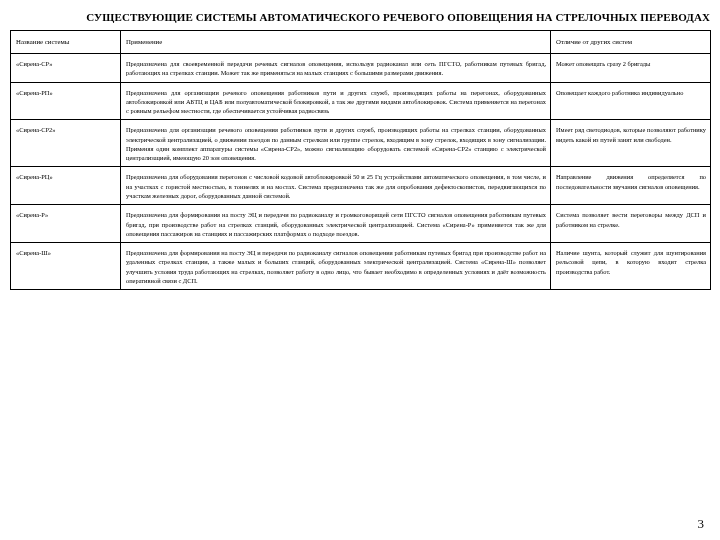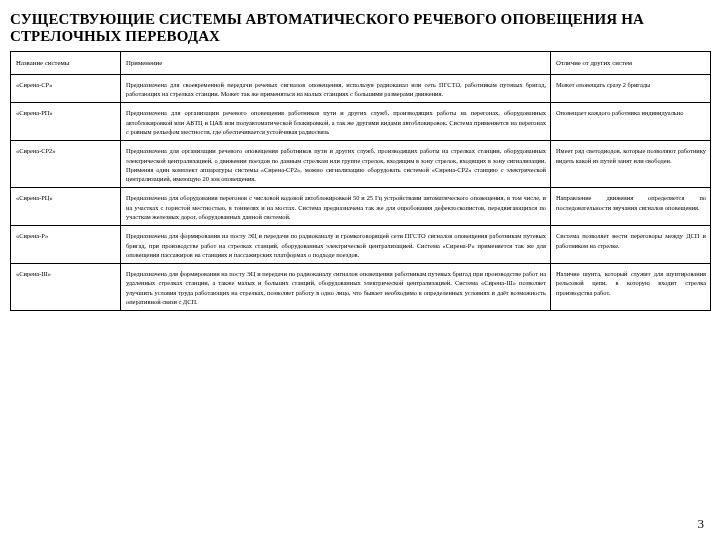--- a/index.html
+++ b/index.html
@@ -15,23 +15,23 @@
     overflow: hidden;
   }
   .slide {
     position: relative;
     width: 720px;
     height: 540px;
     box-sizing: border-box;
     padding: 8px 10px 0 10px;
   }
   .title {
-    text-align: left;
+    text-align: right;
     font-family: "Liberation Serif", serif;
-    font-size: 15px;
+    font-size: 11px;
     font-weight: bold;
     letter-spacing: 0.1px;
     margin: 3px 0 7px 0;
     line-height: 1.1;
   }
   table.main {
     width: 700px;
     border-collapse: collapse;
     table-layout: fixed;
     margin: 0 auto;

